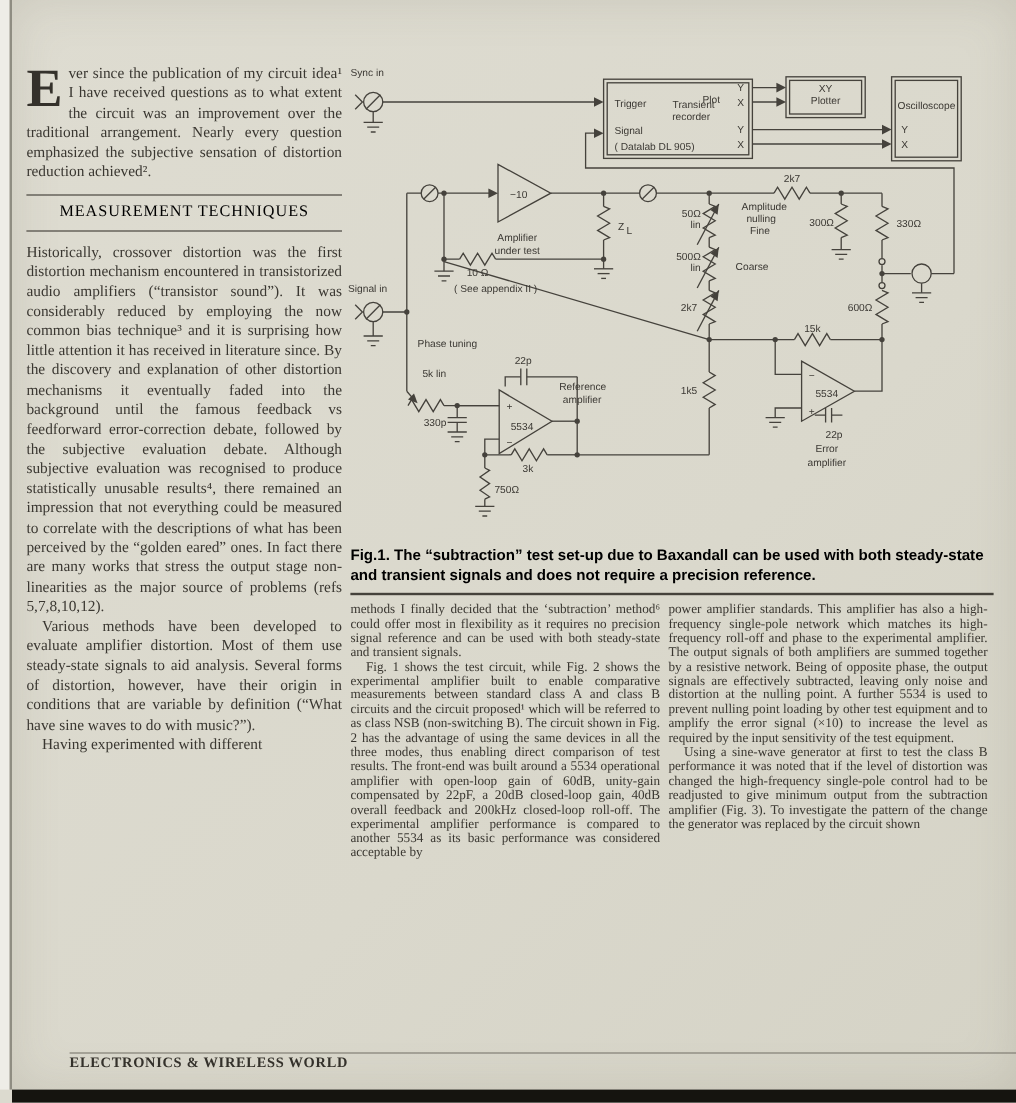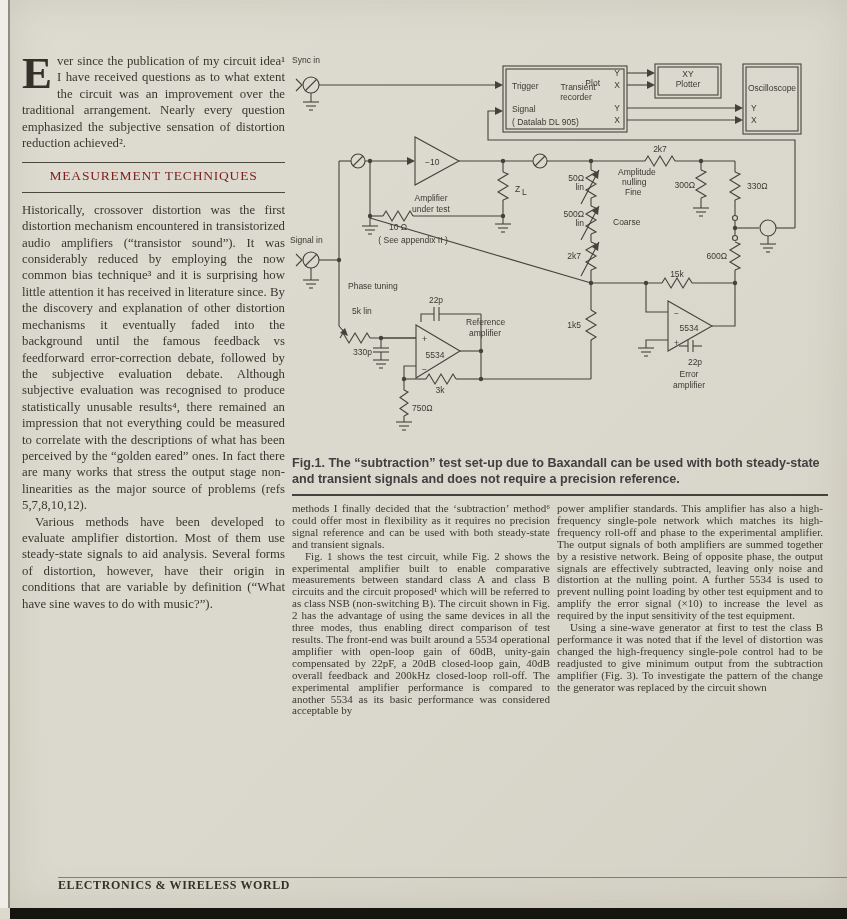--- a/index.html
+++ b/index.html
@@ -13,44 +13,45 @@
   .bottom-bar{position:absolute;left:10px;top:908px;width:837px;height:11px;background:#15140f;}
   .col{position:absolute;color:#3a3731;text-align:justify;}
   .col p{margin:0;}
   .col-left{left:22px;top:53px;width:263px;font-size:12.8px;line-height:16.4px;}
   .col-small{font-size:11px;line-height:11.9px;}
   .col-mid{left:292px;top:503px;width:258px;}
   .col-right{left:557px;top:503px;width:266px;}
   .indent{text-indent:13px;}
   .dropcap{float:left;font-size:45px;line-height:38px;padding:1px 5px 0 0;font-weight:600;color:#34312b;}
   .sect-head{margin:11px 0 9px;border-top:1.5px solid #4a473f;border-bottom:1.5px solid #4a473f;
-    text-align:center;padding:5px 0 7px;font-size:13.5px;letter-spacing:.8px;color:#7f1d1d;}
+    text-align:center;padding:5px 0 7px;font-size:13.5px;letter-spacing:.8px;color:#000000;}
   .caption{position:absolute;left:292px;top:455px;width:536px;
     font-family:"Liberation Sans",sans-serif;font-weight:bold;font-size:12.6px;line-height:16px;
-    color:#404040;border-bottom:2px solid #45423b;padding-bottom:7px;}
+    color:#000000;border-bottom:2px solid #45423b;padding-bottom:7px;}
   .footer{position:absolute;left:22px;top:877px;width:808px;border-top:1px solid #817f74;
     padding-top:0;display:flex;justify-content:space-between;color:#34312b;margin-left:36px;}
   .footer .jname{font-weight:bold;font-size:12px;letter-spacing:.6px;}
   .footer .pageno{font-size:12px;font-weight:bold;text-decoration:underline;}
   svg.fig{position:absolute;left:288px;top:48px;}
   svg.fig text{font-family:"Liberation Sans",sans-serif;font-size:8.5px;fill:#3b3833;}
 </style>
 </head>
 <body>
 
 <div id="stage">
   <div class="page"></div>
   <div class="edge-strip"></div>
   <div class="edge-line"></div>
 
   <div class="col col-left">
     <p><span class="dropcap">E</span><span>ver since the publication of my circuit idea¹ I have received questions as to what extent the circuit was an improvement over the traditional arrangement. Nearly every question emphasized the subjective sensation of distortion reduction achieved².</span></p>
     <div class="sect-head">MEASUREMENT TECHNIQUES</div>
     <p>Historically, crossover distortion was the first distortion mechanism encountered in transistorized audio amplifiers (“transistor sound”). It was considerably reduced by employing the now common bias technique³ and it is surprising how little attention it has received in literature since. By the discovery and explanation of other distortion mechanisms it eventually faded into the background until the famous feedback vs feedforward error-correction debate, followed by the subjective evaluation debate. Although subjective evaluation was recognised to produce statistically unusable results⁴, there remained an impression that not everything could be measured to correlate with the descriptions of what has been perceived by the “golden eared” ones. In fact there are many works that stress the output stage non-linearities as the major source of problems (refs 5,7,8,10,12).</p>
     <p class="indent">Various methods have been developed to evaluate amplifier distortion. Most of them use steady-state signals to aid analysis. Several forms of distortion, however, have their origin in conditions that are variable by definition (“What have sine waves to do with music?”).</p>
+    <p class="indent">Having experimented with different</p>
   </div>
 
   <svg class="fig" width="540" height="404" viewBox="0 0 540 404">
     <defs>
       <g id="gnd" stroke="#45423c" stroke-width="1.1">
         <line x1="-8" y1="0" x2="8" y2="0"></line>
         <line x1="-5" y1="4" x2="5" y2="4"></line>
         <line x1="-2" y1="8" x2="2" y2="8"></line>
       </g>
     </defs>

